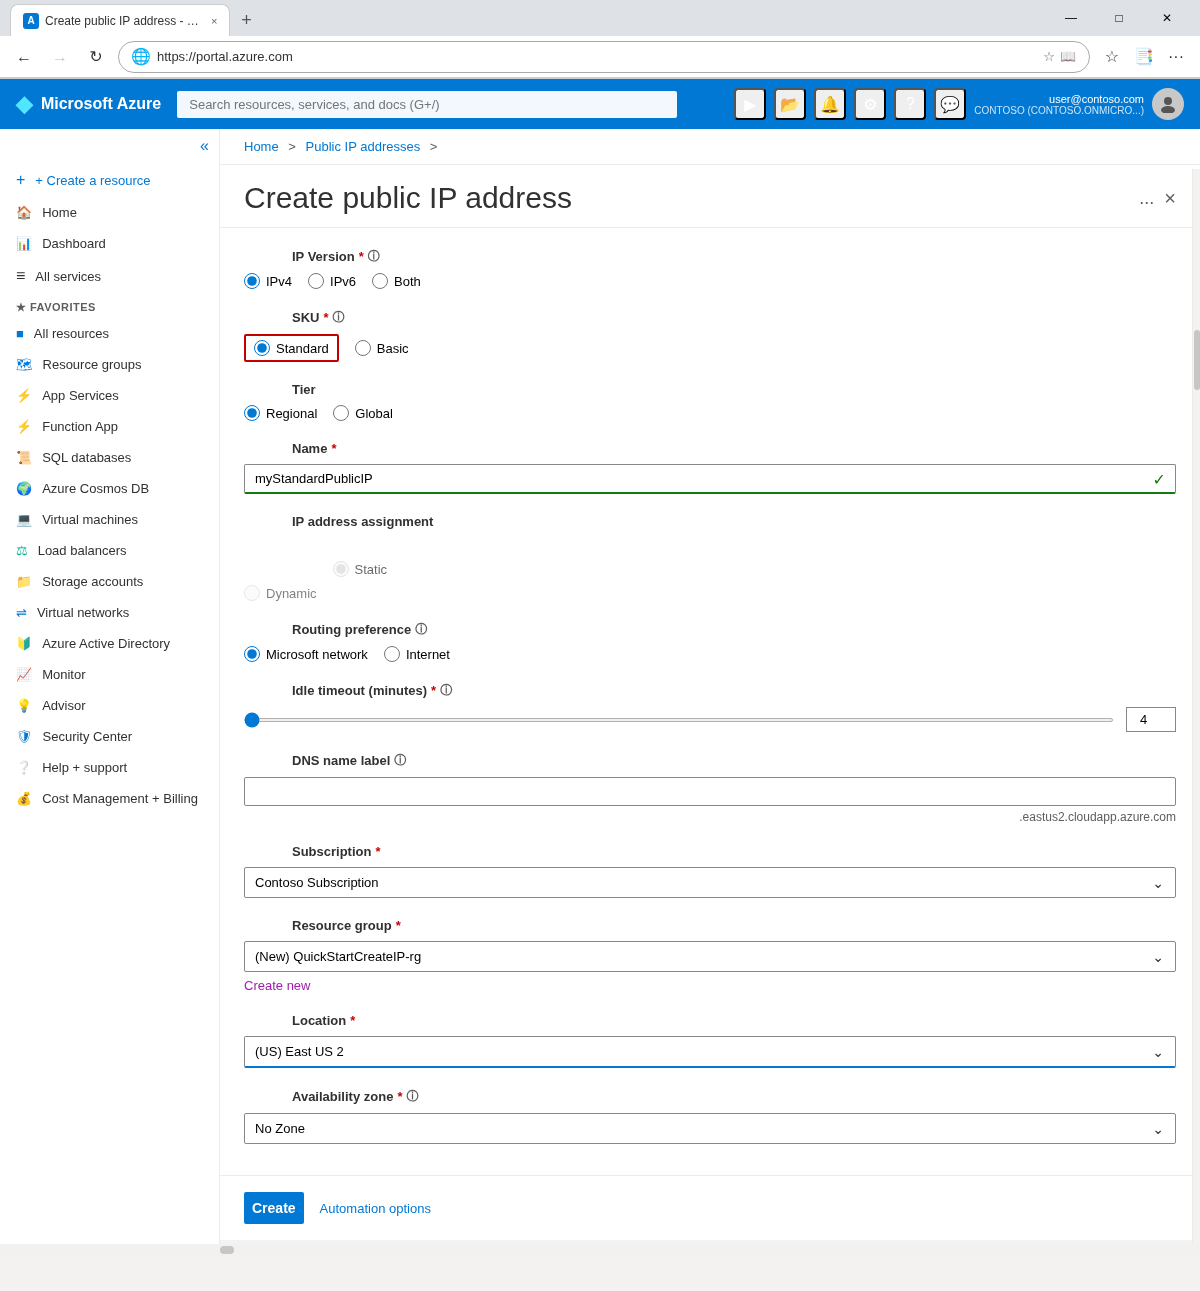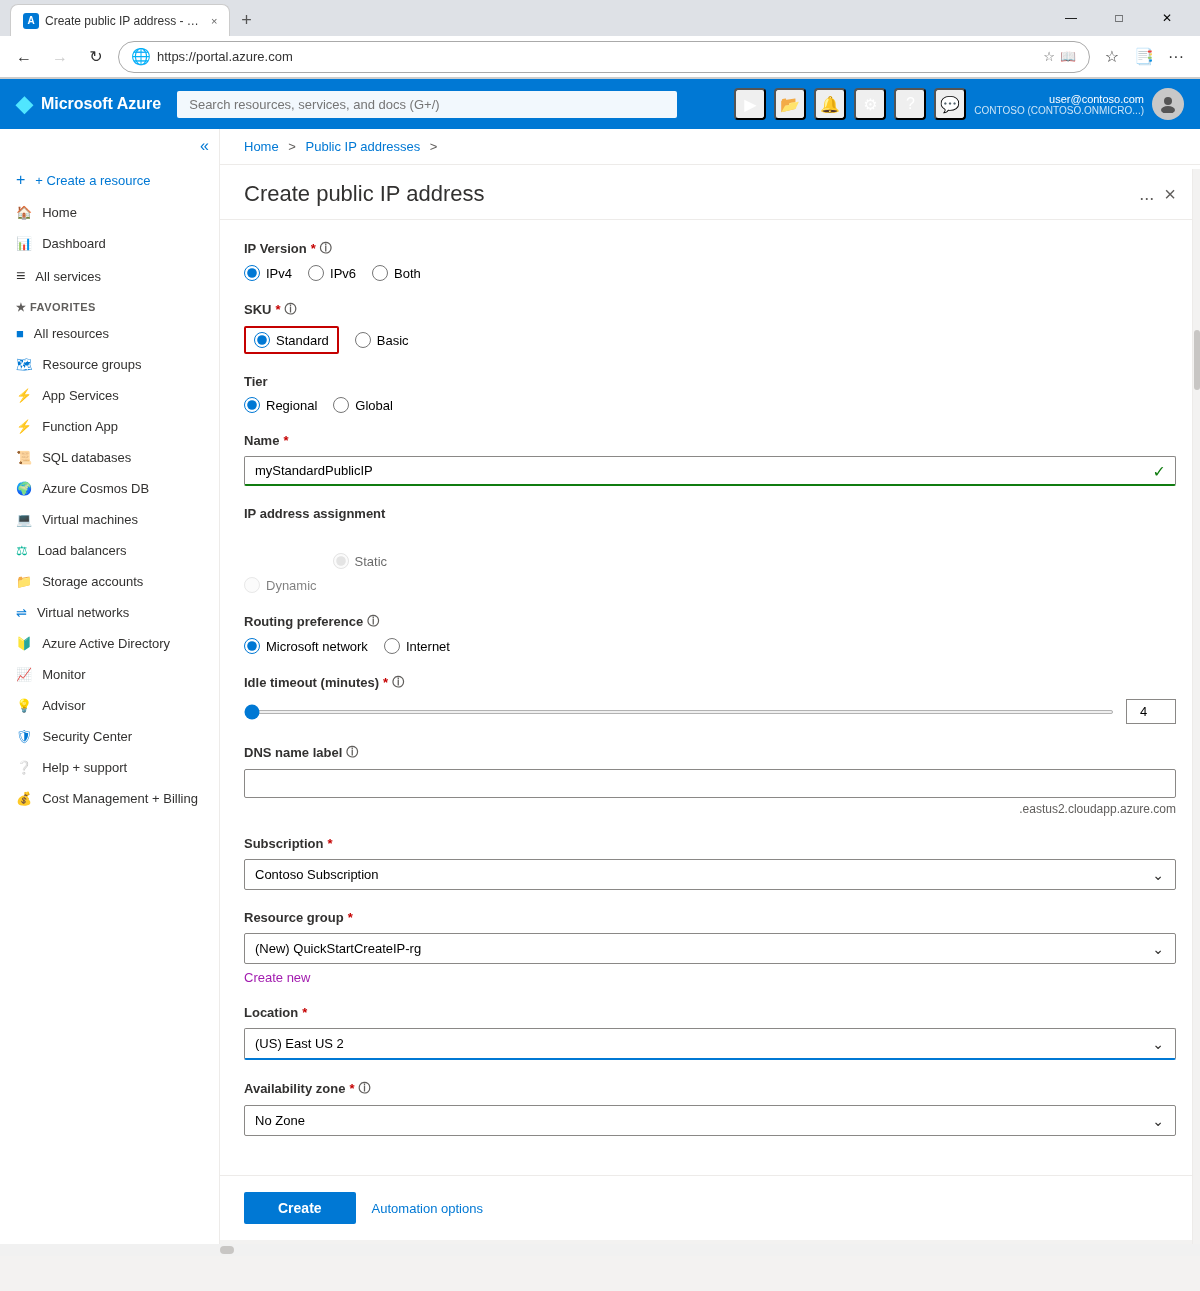--- a/index.html
+++ b/index.html
@@ -43,30 +43,30 @@
     .sidebar-section { padding: 8px 16px 4px; font-size: 11px; font-weight: 600; color: #605e5c; text-transform: uppercase; letter-spacing: 0.5px; }
 
     
     .content-area { flex: 1; overflow: hidden; position: relative; }
     .breadcrumb-bar { padding: 10px 24px; background: white; border-bottom: 1px solid #edebe9; font-size: 13px; }
     .breadcrumb-bar a { color: #0078d4; text-decoration: none; }
     .breadcrumb-sep { color: #605e5c; margin: 0 6px; }
 
     .panel { background: white; height: calc(100% - 40px); overflow-y: auto; position: relative; }
     .panel-header { display: flex; align-items: center; justify-content: space-between; padding: 16px 24px 12px; border-bottom: 1px solid #edebe9; }
-    .panel-title { font-size: 22px; font-weight: 300; color: #323130; }
+    .panel-title { font-size: 30px; font-weight: 300; color: #323130; }
     .panel-header-actions { display: flex; align-items: center; gap: 10px; }
     .panel-more { cursor: pointer; font-size: 18px; color: #605e5c; }
     .panel-close { cursor: pointer; font-size: 18px; color: #605e5c; }
 
     .panel-body { padding: 20px 24px; }
 
     
     .form-section { margin-bottom: 20px; }
-    .form-label { font-size: 13px; font-weight: 600; color: #323130; margin-bottom: 8px; display: flex; align-items: center; gap: 4px; }
+    .form-label { font-size: 13px; font-weight: 600; color: #323130; margin-bottom: 8px; display: flex; align-items: center; gap: 4px; margin-left: 48px; }
     .required-star { color: #c50000; }
     .info-icon { color: #605e5c; font-size: 12px; cursor: pointer; }
     .radio-group { display: flex; gap: 16px; align-items: center; }
     .radio-option { display: flex; align-items: center; gap: 6px; cursor: pointer; font-size: 13px; }
     .radio-option input[type=radio] { width: 16px; height: 16px; accent-color: #0078d4; }
     .radio-option.highlighted { border: 2px solid #c50000; padding: 4px 8px; border-radius: 2px; }
 
     .section-heading { font-size: 14px; font-weight: 600; color: #323130; margin-bottom: 16px; margin-top: 8px; }
 
     .text-input { width: 100%; border: 1px solid #8a8886; padding: 6px 10px; font-size: 13px; border-radius: 2px; }
@@ -82,21 +82,21 @@
     .select-dropdown { width: 100%; border: 1px solid #8a8886; padding: 7px 10px; font-size: 13px; border-radius: 2px; background: white; appearance: none; cursor: pointer; position: relative; }
     .select-wrapper { position: relative; }
     .select-wrapper::after { content: '⌄'; position: absolute; right: 12px; top: 50%; transform: translateY(-50%); color: #323130; font-size: 14px; pointer-events: none; }
     .select-active { border-bottom: 2px solid #0078d4; }
 
     .dns-suffix { text-align: right; font-size: 12px; color: #605e5c; margin-top: 4px; }
     .create-new-link { color: #a21caf; cursor: pointer; font-size: 13px; text-decoration: none; display: inline-block; margin-top: 6px; }
 
     
     .panel-footer { padding: 16px 24px; border-top: 1px solid #edebe9; display: flex; align-items: center; gap: 16px; background: white; position: sticky; bottom: 0; }
-    .btn-primary { background: #0078d4; color: white; border: none; padding: 8px 34px; font-size: 14px; font-weight: 600; cursor: pointer; border-radius: 2px; }
+    .btn-primary { background: #0078d4; color: white; border: none; padding: 8px 8px; font-size: 14px; font-weight: 600; cursor: pointer; border-radius: 2px; }
     .btn-link { color: #0078d4; background: none; border: none; font-size: 13px; cursor: pointer; padding: 0; }
 
     
     .title-controls { display: flex; gap: 2px; margin-left: auto; }
     .title-control { width: 46px; height: 36px; border: none; background: transparent; cursor: pointer; display: flex; align-items: center; justify-content: center; font-size: 12px; }
 
     
     .bottom-scroll { height: 12px; background: #f1f1f1; display: flex; align-items: center; }
 
     .globe-icon { color: #0078d4; font-size: 16px; }

